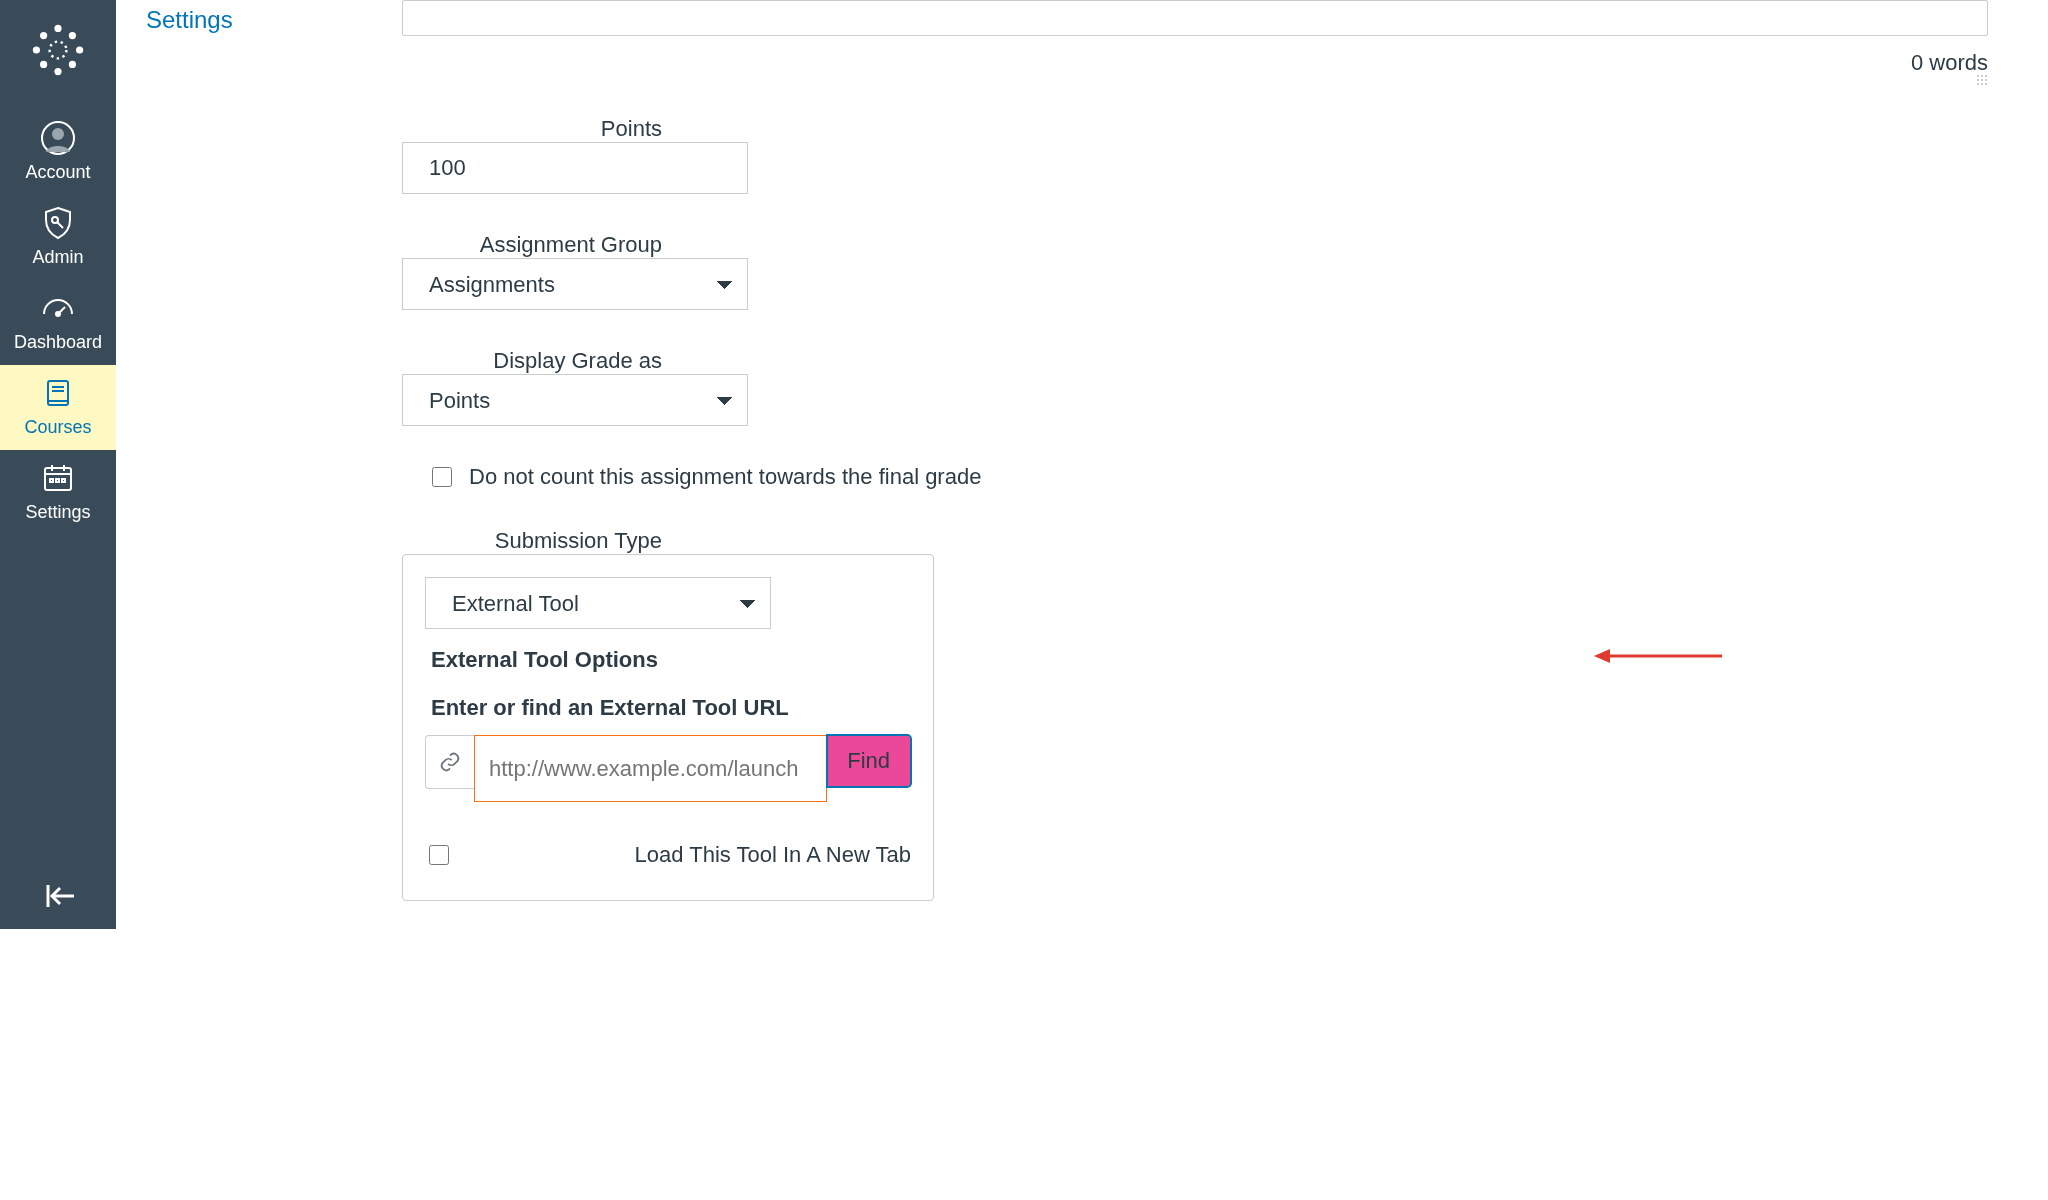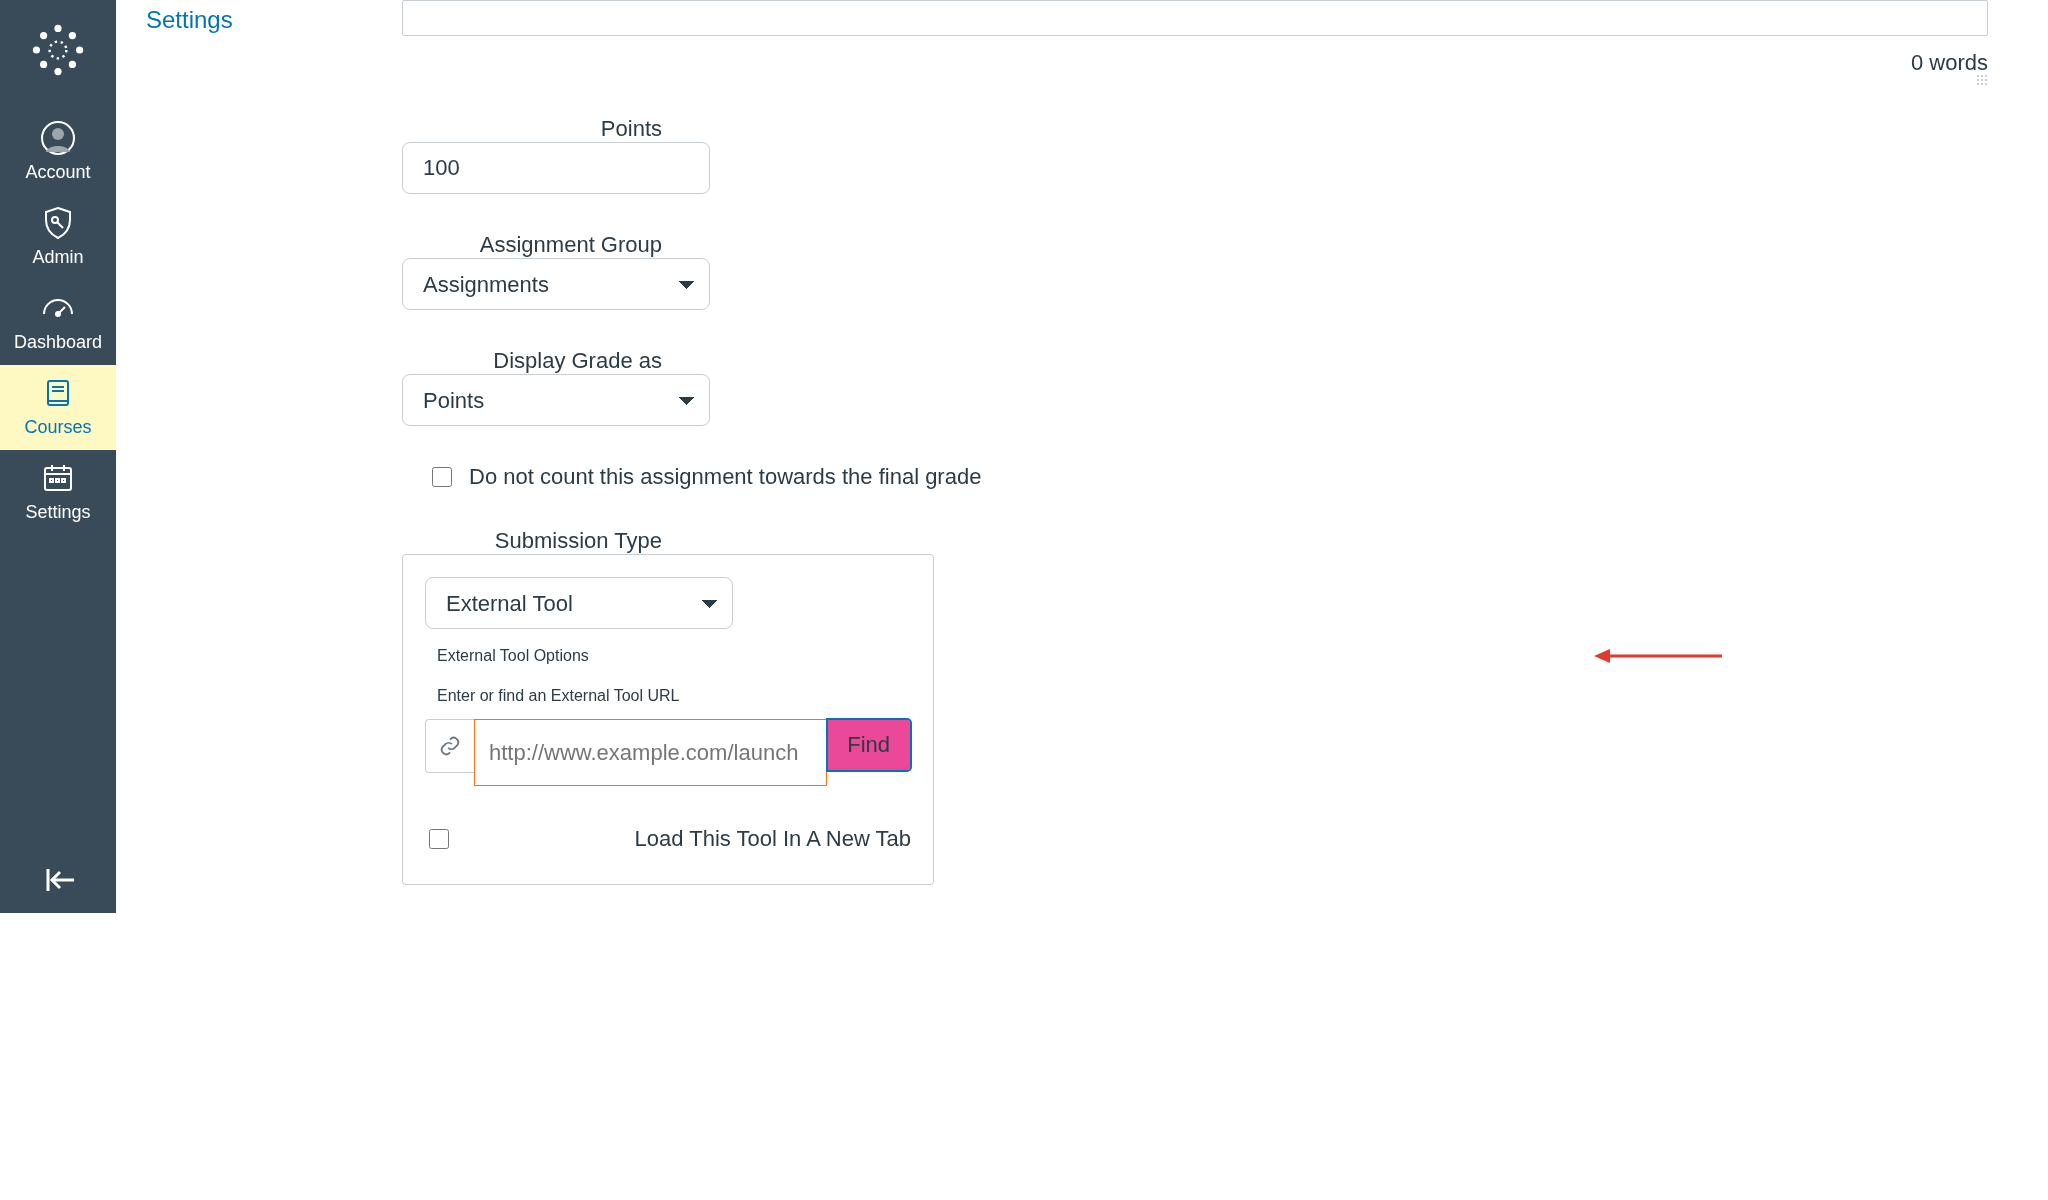--- a/index.html
+++ b/index.html
@@ -125,26 +125,26 @@
     padding-right: 22px;
     padding-top: 10px;
     font-size: 22px;
     color: #2d3b45;
   }
   .form-control {
     flex: 0 0 auto;
   }
   input.text, select.select {
     border: 1px solid #c7cdd1;
-    border-radius: 8px;
-    padding: 12px 20px;
+    border-radius: 0;
+    padding: 12px 26px;
     font-size: 22px;
     color: #2d3b45;
     background: #fff;
-    width: 308px;
+    width: 346px;
     height: 52px;
     box-sizing: border-box;
   }
   select.select {
     appearance: none;
     -webkit-appearance: none;
     background-image:
       linear-gradient(45deg, transparent 50%, #2d3b45 50%),
       linear-gradient(135deg, #2d3b45 50%, transparent 50%);
     background-position: calc(100% - 22px) 22px, calc(100% - 14px) 22px;
@@ -166,23 +166,23 @@
     accent-color: #0374b5;
   }
   .submission-box {
     border: 1px solid #c7cdd1;
     border-radius: 4px;
     padding: 22px;
     width: 532px;
     box-sizing: border-box;
   }
   .submission-box .sub-heading {
-    font-weight: 400;
-    font-size: 16px;
-    margin: 18px 0 10px 12px;
+    font-weight: 700;
+    font-size: 22px;
+    margin: 18px 0 10px 6px;
     color: #2d3b45;
   }
   .url-row {
     display: flex;
     margin-top: 14px;
   }
   .url-row .link-prefix {
     border: 1px solid #c7cdd1;
     border-right: none;
     border-radius: 4px 0 0 4px;

